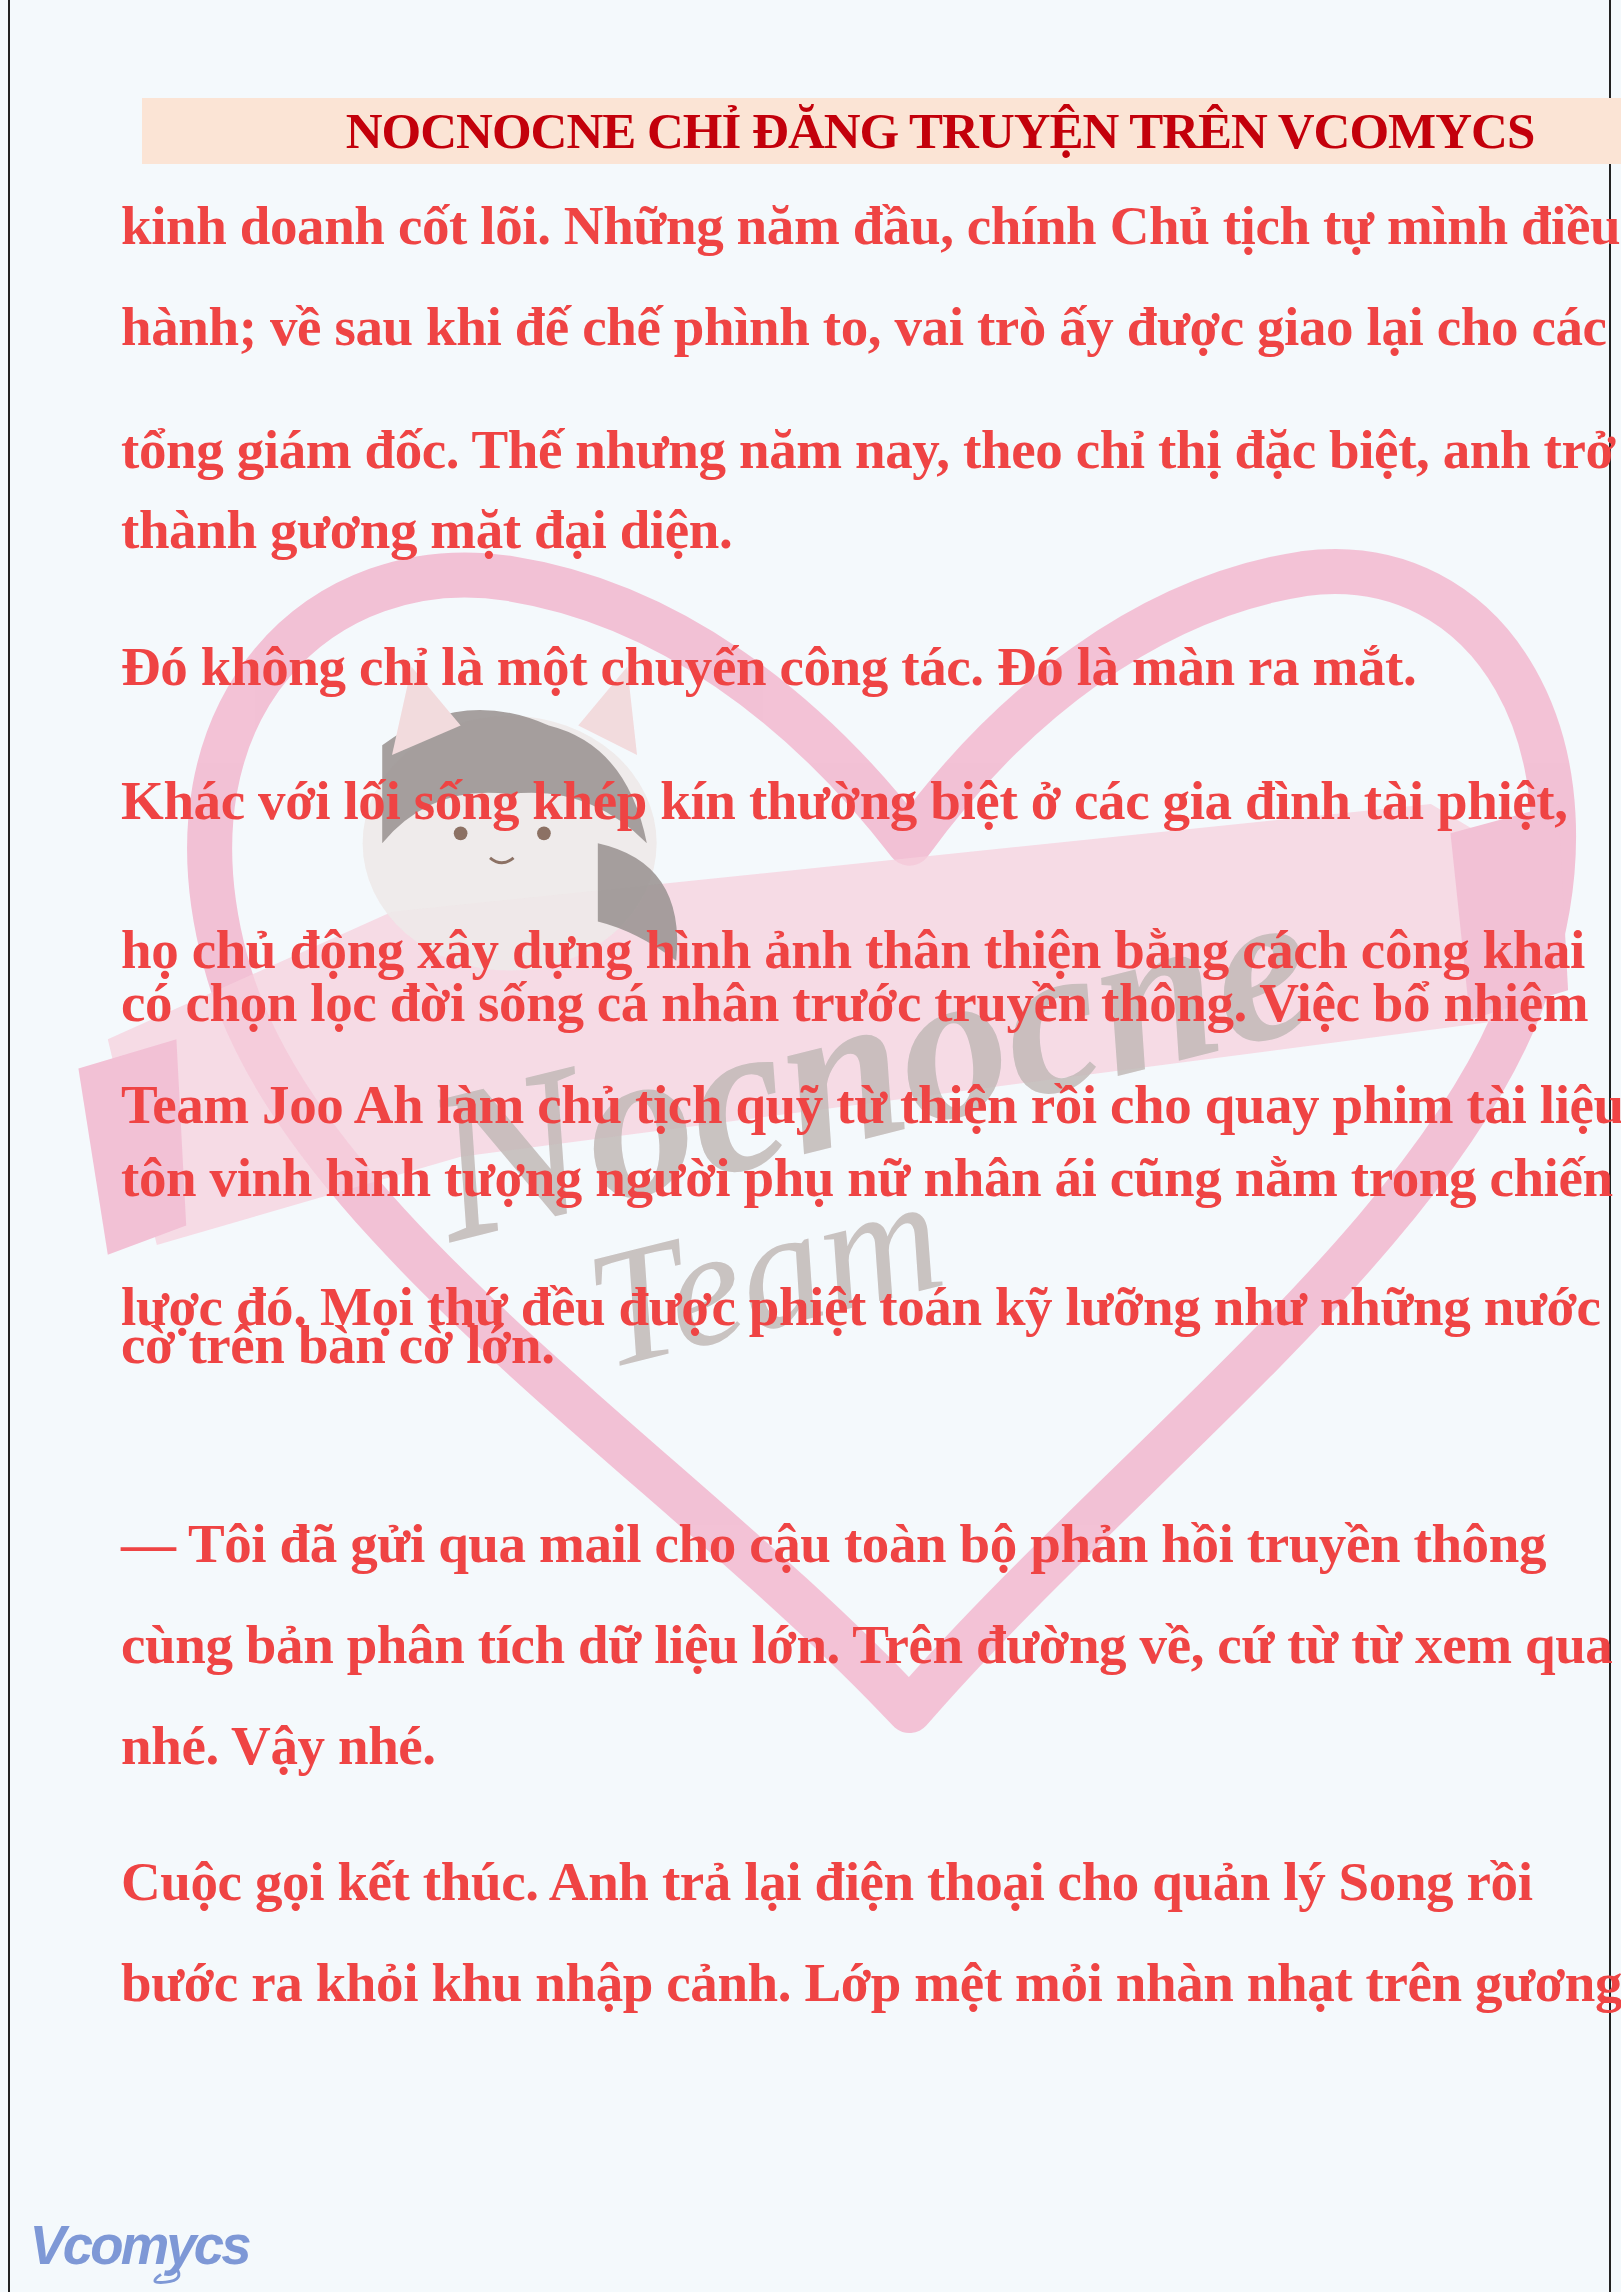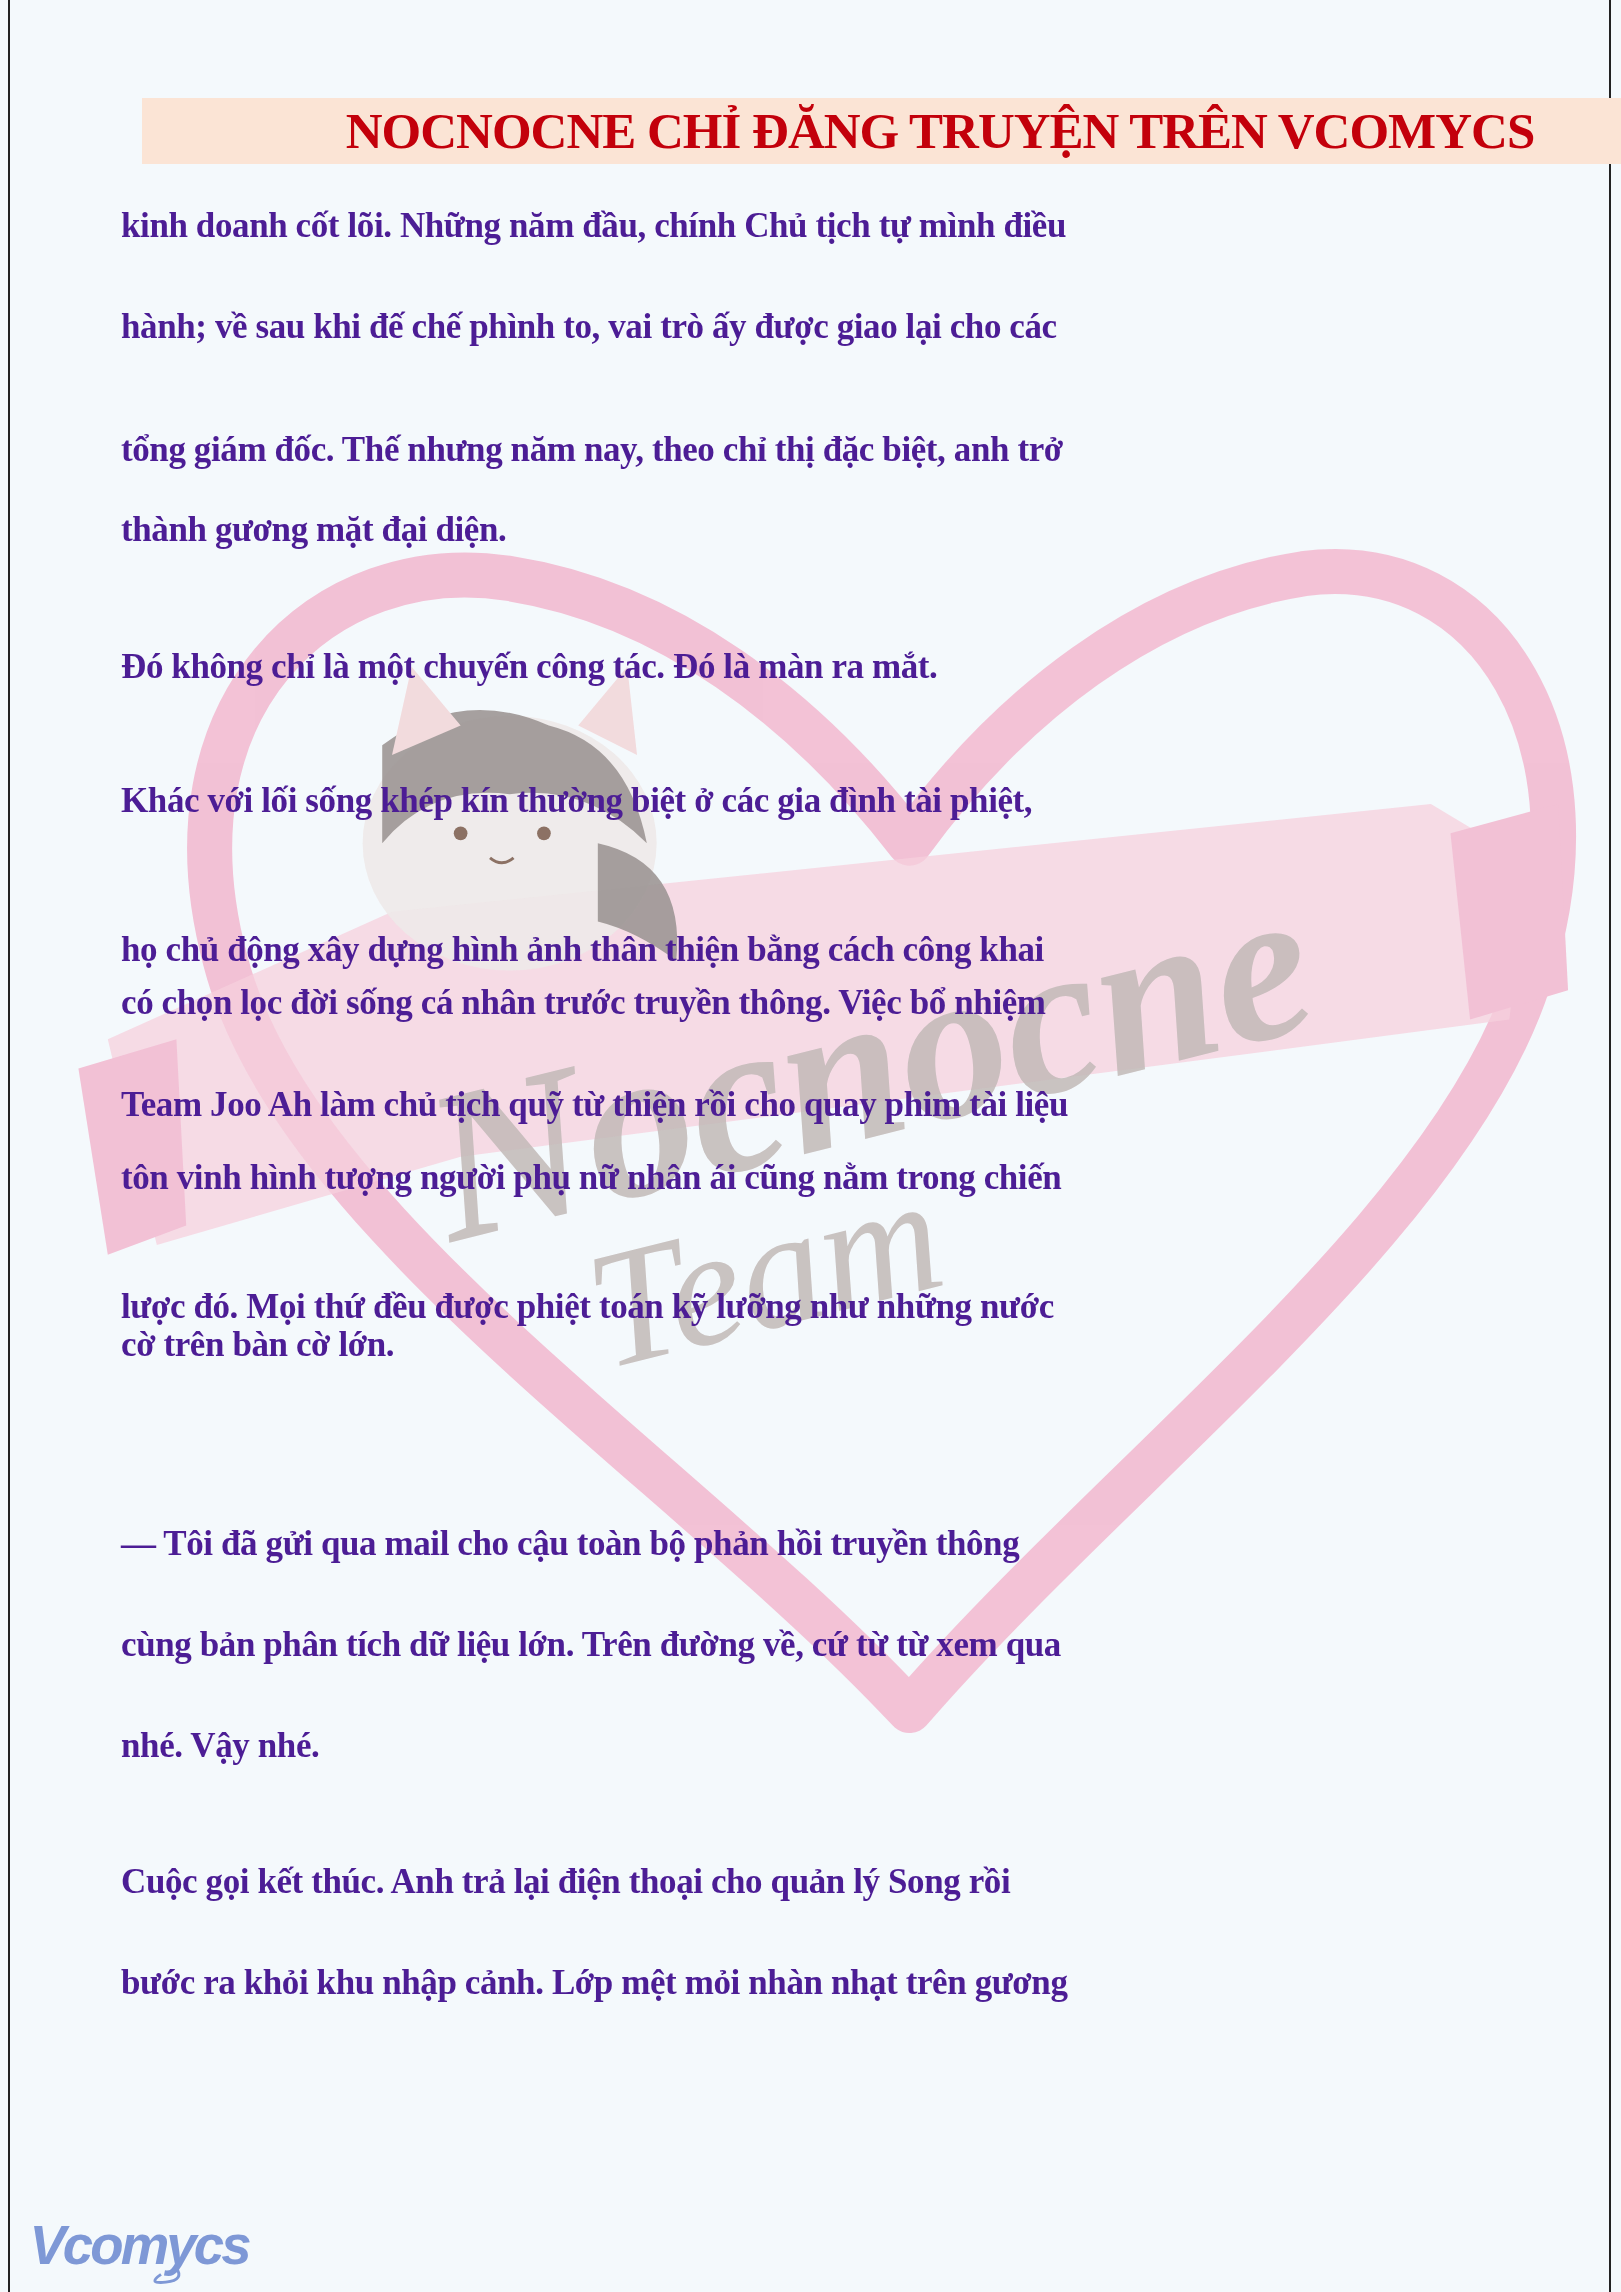--- a/index.html
+++ b/index.html
@@ -15,21 +15,21 @@
 
   .title-wrap { position:absolute; left:142px; top:98px; width:1596px; height:66px; background:#FBE4D5; }
   .title {
     position:absolute; left:0; top:0; width:100%; height:66px; line-height:66px;
     text-align:center; color:#C3000B; font-weight:bold; font-size:51px;
     letter-spacing:-1px; white-space:nowrap;
   }
 
   .line {
     position:absolute; left:121px; width:1392px;
-    font-size:35px; font-weight:bold; color:#4c1d95;
+    font-size:55px; font-weight:bold; color:#ef4444;
     white-space:nowrap; line-height:59px; letter-spacing:-0.4px;
   }
 
   .logo { position:absolute; left:29px; top:2210px; width:225px; height:78px; }
 </style>
 </head>
 <body>
 
 <div class="page-border-left"></div>
 <div class="page-border-right"></div>

